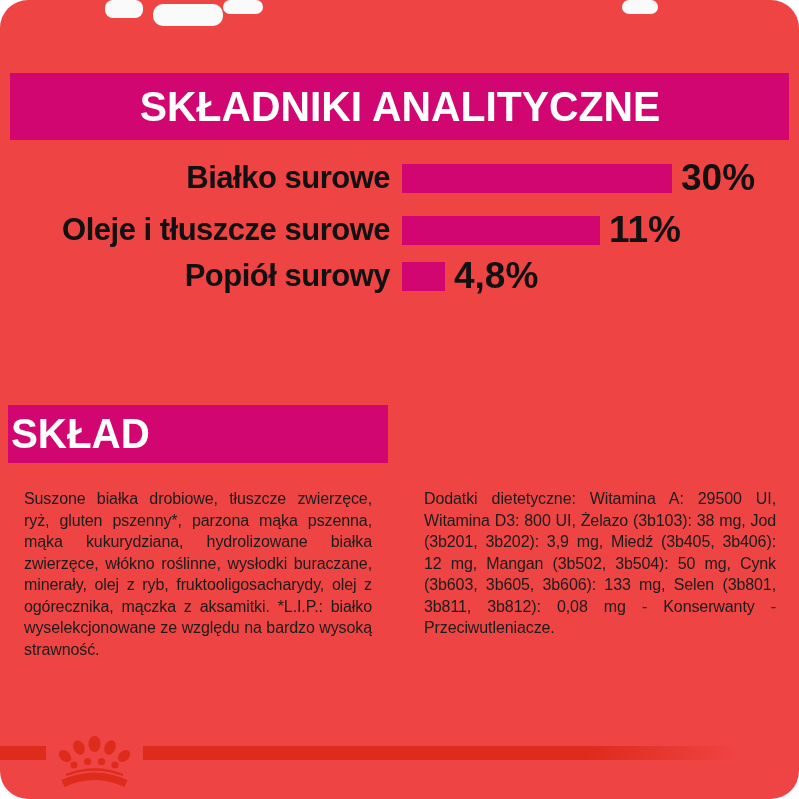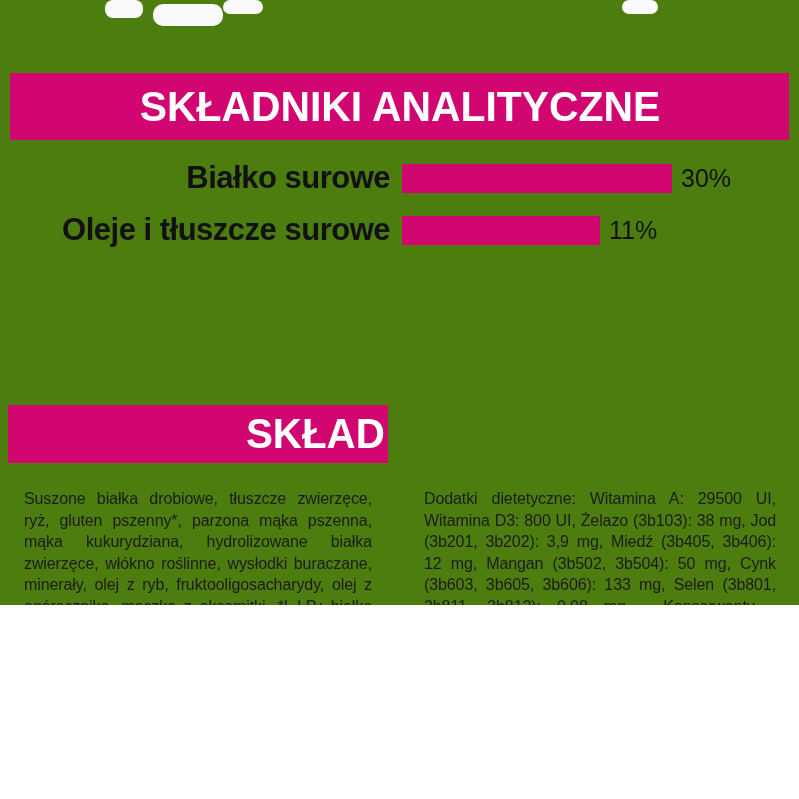--- a/index.html
+++ b/index.html
@@ -1,20 +1,21 @@
 <!DOCTYPE html>
 <html style="--pink: #d20670; --red: #dd2b1c; --text: #1c1c1c;"><head>
 <meta charset="utf-8">
 <style>
   html,body{margin:0;padding:0;background:#ffffff;}
   .canvas{
-    position:relative;width:799px;height:605px;overflow:hidden;
-    background:#4d7c0f;
+    position:relative;width:799px;height:799px;overflow:hidden;
+    background:#ef4444;
     font-family:"Liberation Sans", sans-serif;
     color:var(--text,#1c1c1c);
+    border-radius:28px;
   }
   
   .watermark{position:absolute;opacity:1;}
   
   .banner{
     position:absolute;left:10px;top:73px;width:779px;height:67px;
     background:var(--pink,#d20670);
     display:flex;align-items:center;justify-content:center;
   }
   .banner-title{
@@ -33,26 +34,26 @@
   .bar-row:nth-child(4){top:313px;}
   .bar-label{
     display:block;width:390px;text-align:right;
     font-weight:bold;font-size:31px;letter-spacing:-0.5px;color:#111;
     white-space:nowrap;
   }
   .bar{
     height:29px;background:var(--pink,#d20670);margin-left:12px;flex:0 0 auto;
   }
   .bar-value{
-    margin-left:9px;font-weight:normal;font-size:25px;color:#111;white-space:nowrap;
+    margin-left:9px;font-weight:bold;font-size:37px;color:#111;white-space:nowrap;
   }
   
   .section-header{
     position:absolute;top:405px;height:58px;background:var(--pink,#d20670);
-    display:flex;align-items:center;justify-content:flex-end;color:#fff;
+    display:flex;align-items:center;justify-content:flex-start;color:#fff;
   }
   .section-header.left{left:8px;width:380px;}
   .section-header.right{left:408px;width:384px;}
   .header-inner{display:flex;align-items:baseline;gap:10px;transform:scaleX(.96);transform-origin:center;white-space:nowrap;}
   .header-title{font-weight:bold;font-size:42px;line-height:1;}
   .header-sub{font-weight:bold;font-size:23px;line-height:1;}
   
   .body-col{
     position:absolute;top:472px;font-size:16px;line-height:21.5px;
     text-align:justify;color:#1c1c1c;letter-spacing:-0.1px;
@@ -92,20 +93,25 @@
       <div class="bar-row">
         <span class="bar-label">Białko surowe</span>
         <div class="bar" style="width: 270px;"></div>
         <span class="bar-value">30%</span>
       </div>
       <div class="bar-row">
         <span class="bar-label">Oleje i tłuszcze surowe</span>
         <div class="bar" style="width: 198px;"></div>
         <span class="bar-value">11%</span>
       </div>
+      <div class="bar-row">
+        <span class="bar-label">Popiół surowy</span>
+        <div class="bar" style="width: 43px;"></div>
+        <span class="bar-value">4,8%</span>
+      </div>
     </div>
 
   <div class="section-header left">
     <div class="header-inner">
       <span class="header-title">SKŁAD</span>
     </div>
   </div>
   <div class="body-col left">
     <p>Suszone białka drobiowe, tłuszcze zwierzęce, ryż, gluten pszenny*, parzona mąka pszenna, mąka kukurydziana, hydrolizowane białka zwierzęce, włókno roślinne, wysłodki buraczane, minerały, olej z ryb, fruktooligosacharydy, olej z ogórecznika, mączka z aksamitki. *L.I.P.: białko wyselekcjonowane ze względu na bardzo wysoką strawność.</p>
   </div>

